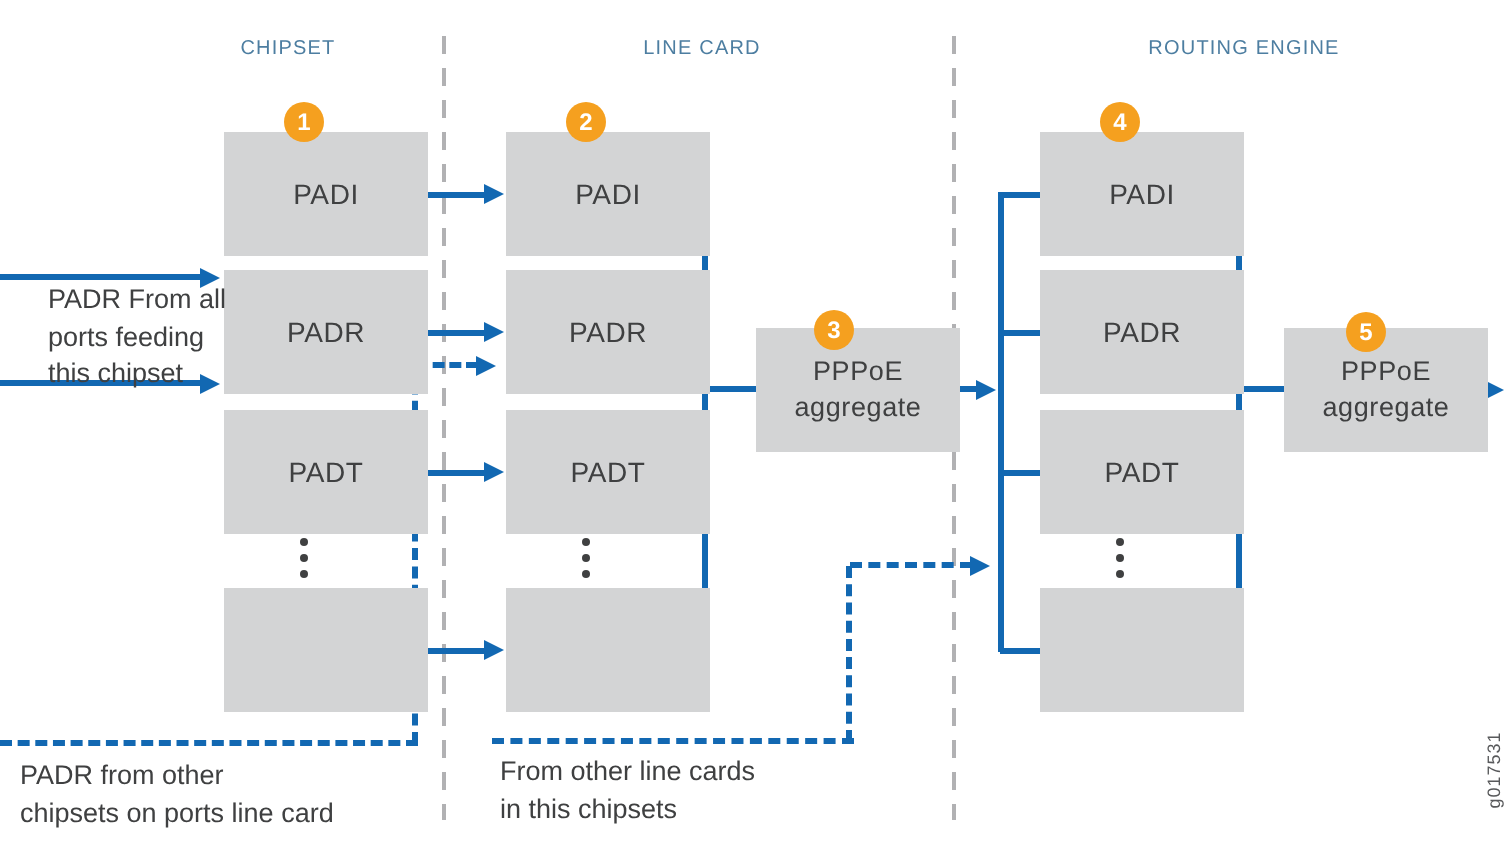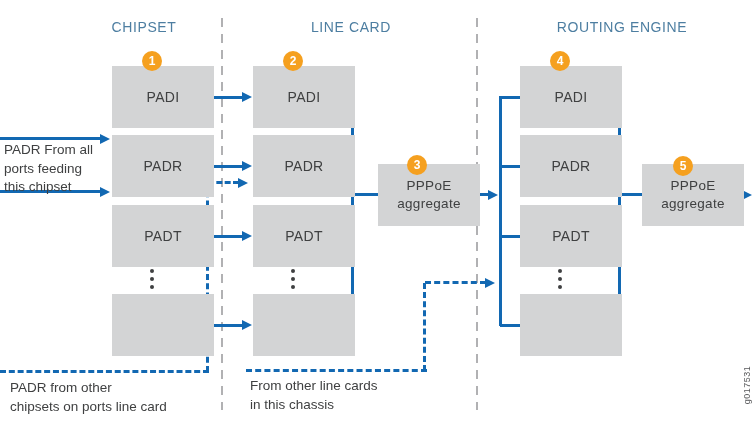--- a/index.html
+++ b/index.html
@@ -13,21 +13,21 @@
     --watermark-gray:#58595b;
   }
   html,body{margin:0;padding:0;background:#ffffff;}
   #canvas{
     position:relative;width:754px;height:434px;overflow:hidden;
     font-family:"Liberation Sans","DejaVu Sans",sans-serif;
     background:#ffffff;
   }
   .hdr{
     position:absolute;top:19px;transform:translateX(-50%);
-    font-size:14px;letter-spacing:.6px;color:var(--header-blue);
+    font-size:10px;letter-spacing:.6px;color:var(--header-blue);
     white-space:nowrap;
   }
   .sep{
     position:absolute;top:18px;height:392px;width:2px;
     background:repeating-linear-gradient(to bottom,var(--separator-gray) 0 9px,transparent 9px 16px);
   }
   .box{
     position:absolute;width:102px;height:62px;background:var(--box-gray);
     display:flex;align-items:center;justify-content:center;
     font-size:14px;color:var(--text-dark);letter-spacing:.3px;
@@ -152,23 +152,23 @@
     <div class="dot"></div>
       <div class="dot"></div>
       <div class="dot"></div>
   </div>
   <div class="badge" style="left:550px;top:51px">4</div>
 
   <div class="box agg" style="left:642px;top:164px">PPPoE
 aggregate</div>
   <div class="badge" style="left:673px;top:156px">5</div>
 
-  <div class="ann" style="left:4px;top:141px">PADR From all
+  <div class="ann" style="left:24px;top:141px">PADR From all
 ports feeding
 this chipset</div>
   <div class="ann" style="left:10px;top:379px">PADR from other
 chipsets on ports line card</div>
   <div class="ann" style="left:250px;top:377px">From other line cards
-in this chassis</div>
+in this chipsets</div>
 
   <div class="watermark">g017531</div>
 
 </div>
 
 </body></html>

